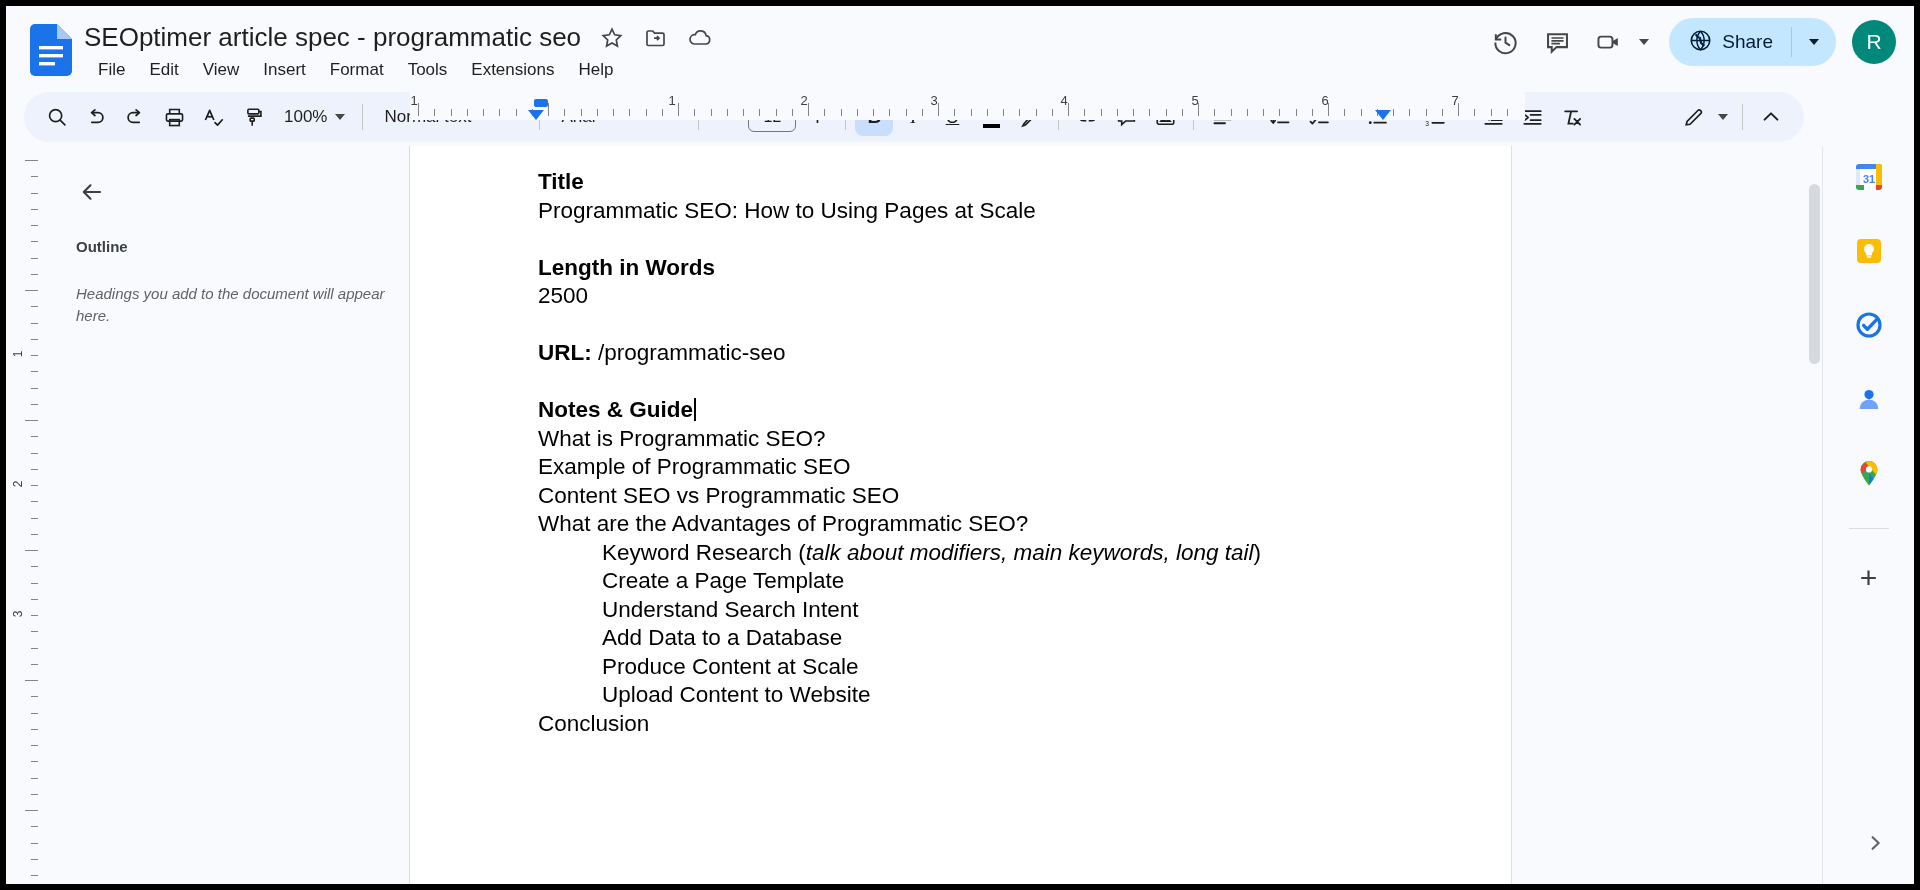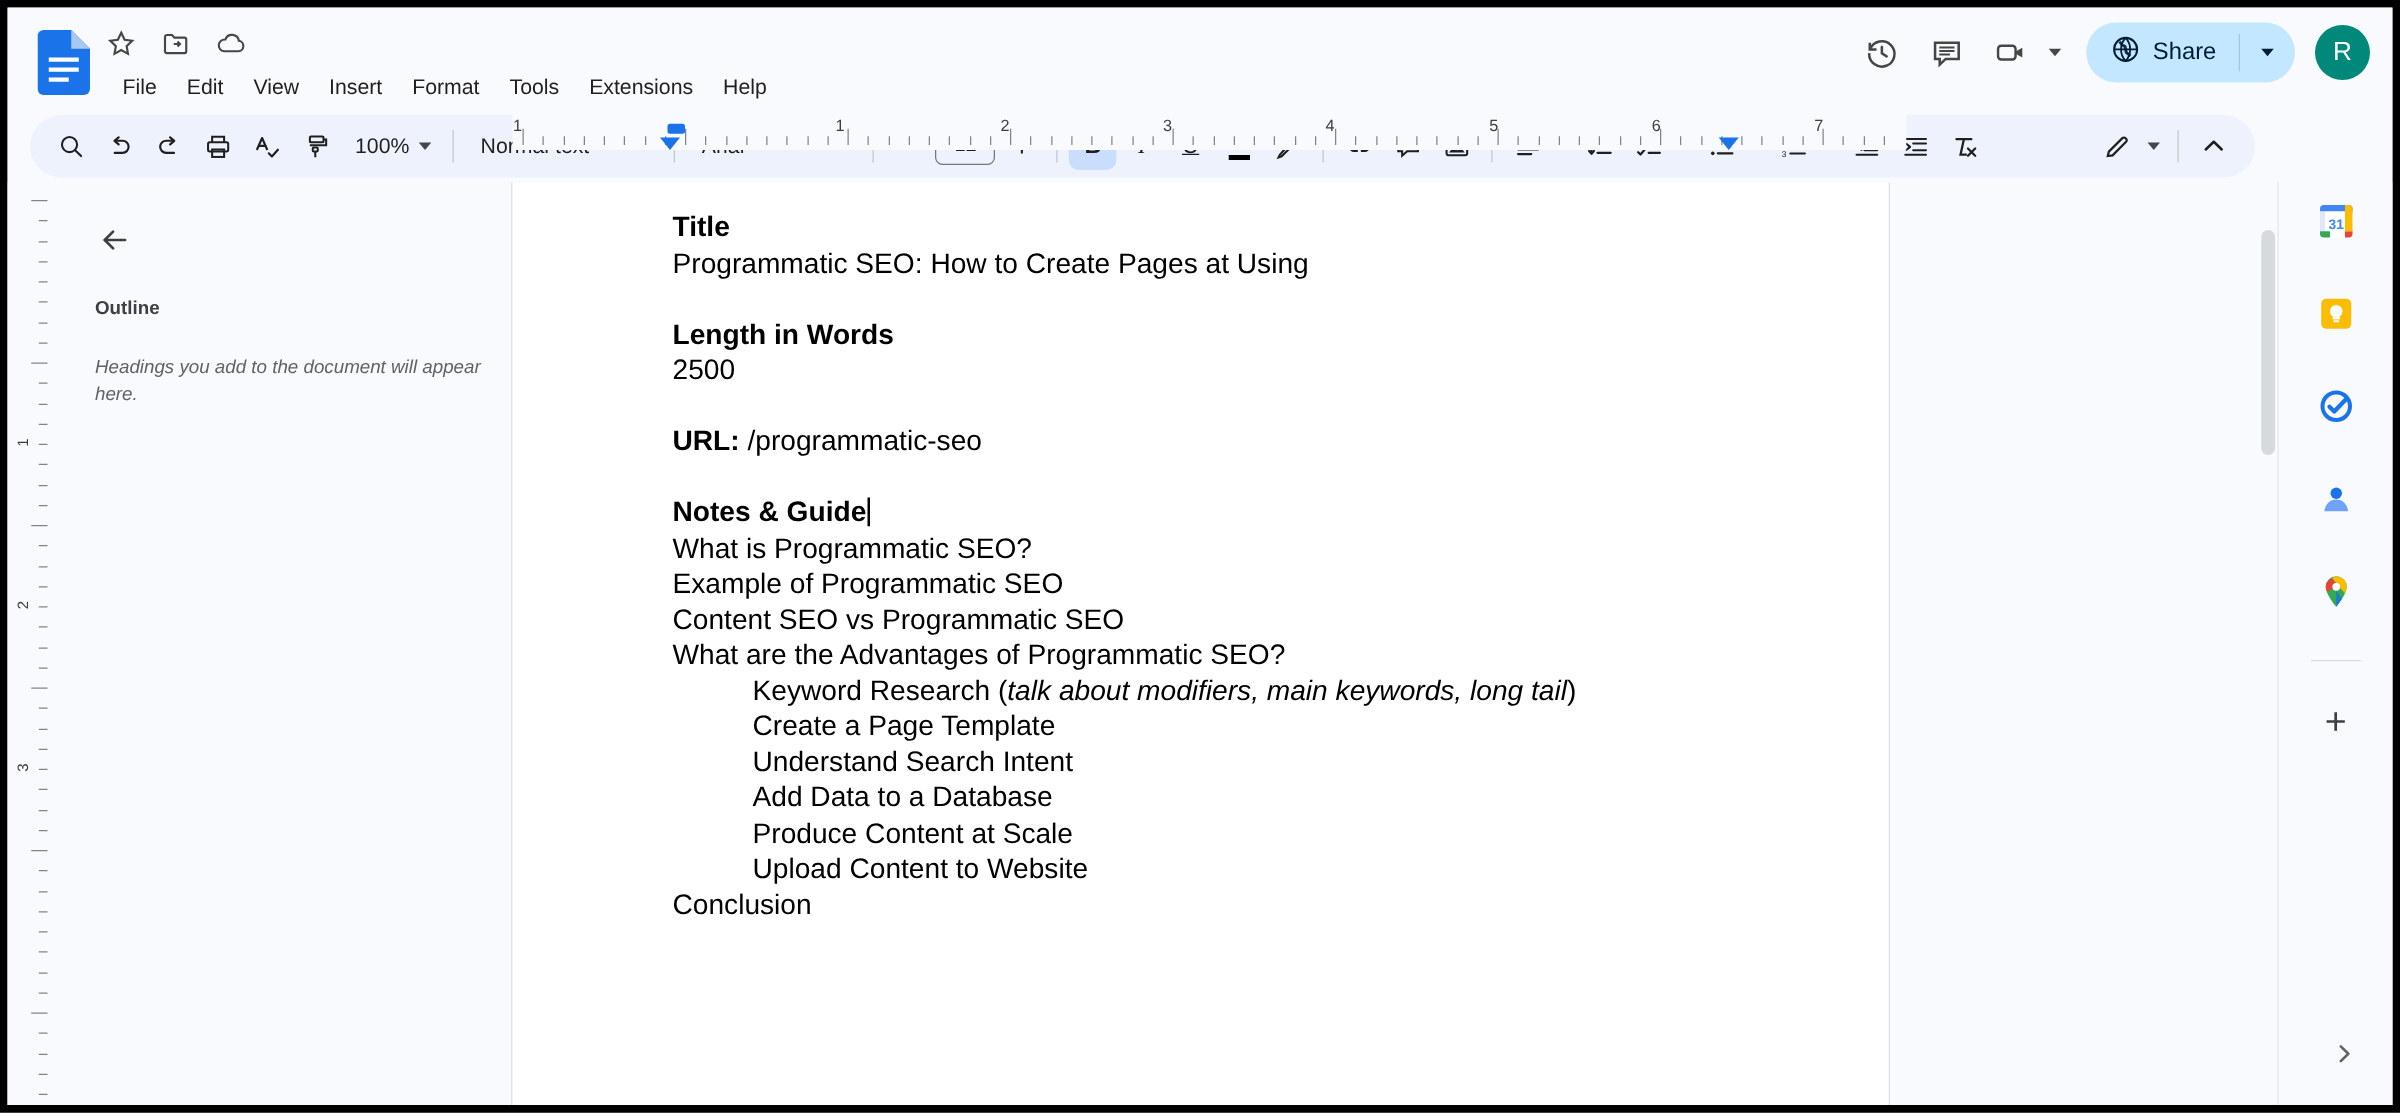--- a/index.html
+++ b/index.html
@@ -316,20 +316,21 @@
       <svg width="42" height="52" viewBox="0 0 42 52">
         <path d="M5 0 h22 l15 15 v32 a5 5 0 0 1 -5 5 H5 a5 5 0 0 1 -5 -5 V5 a5 5 0 0 1 5 -5 z" fill="#1a73e8"></path>
         <path d="M27 0 l15 15 H27 z" fill="#a7c7f5"></path>
         <rect x="9" y="22" width="24" height="3.4" fill="#fff"></rect>
         <rect x="9" y="30" width="24" height="3.4" fill="#fff"></rect>
         <rect x="9" y="38" width="16" height="3.4" fill="#fff"></rect>
       </svg>
     </div>
 
     <div id="title-row">
+      <div id="doc-title">SEOptimer article spec - programmatic seo</div>
       <div class="hdr-icon">
         <svg width="24" height="24" viewBox="0 0 24 24" fill="none" stroke="#444746" stroke-width="1.7">
           <path d="M12 3.2 l2.7 5.6 6.1 .85 -4.5 4.3 1.1 6.1 -5.4 -3 -5.4 3 1.1 -6.1 -4.5 -4.3 6.1 -.85 z"></path>
         </svg>
       </div>
       <div class="hdr-icon">
         <svg width="24" height="24" viewBox="0 0 24 24" fill="none" stroke="#444746" stroke-width="1.7">
           <path d="M3 6.5 a1.5 1.5 0 0 1 1.5 -1.5 h4.2 l1.8 2.1 h8 a1.5 1.5 0 0 1 1.5 1.5 v9.4 a1.5 1.5 0 0 1 -1.5 1.5 H4.5 A1.5 1.5 0 0 1 3 18.5 z"></path>
           <path d="M10 12.2 h4.6 M13 10.2 l2 2 -2 2"></path>
         </svg>
@@ -748,21 +749,21 @@
         </svg>
       </div>
       <div id="outline-label">Outline</div>
       <div id="outline-empty">Headings you add to the document will appear here.</div>
     </div>
 
     <div id="page-scroll">
       <div id="page">
         <div id="doc-body">
             <div class="dp bold">Title</div>
-            <div class="dp">Programmatic SEO: How to Create Pages at Using</div>
+            <div class="dp">Programmatic SEO: How to Using Pages at Scale</div>
             <div class="dp blank"></div>
             <div class="dp bold">Length in Words</div>
             <div class="dp">2500</div>
             <div class="dp blank"></div>
             <div class="dp"><span style="font-weight: bold;">URL:</span> /programmatic-seo</div>
             <div class="dp blank"></div>
             <div class="dp bold">Notes &amp; Guide<span id="caret"></span></div>
             <div class="dp">What is Programmatic SEO?</div>
             <div class="dp">Example of Programmatic SEO</div>
             <div class="dp">Content SEO vs Programmatic SEO</div>

